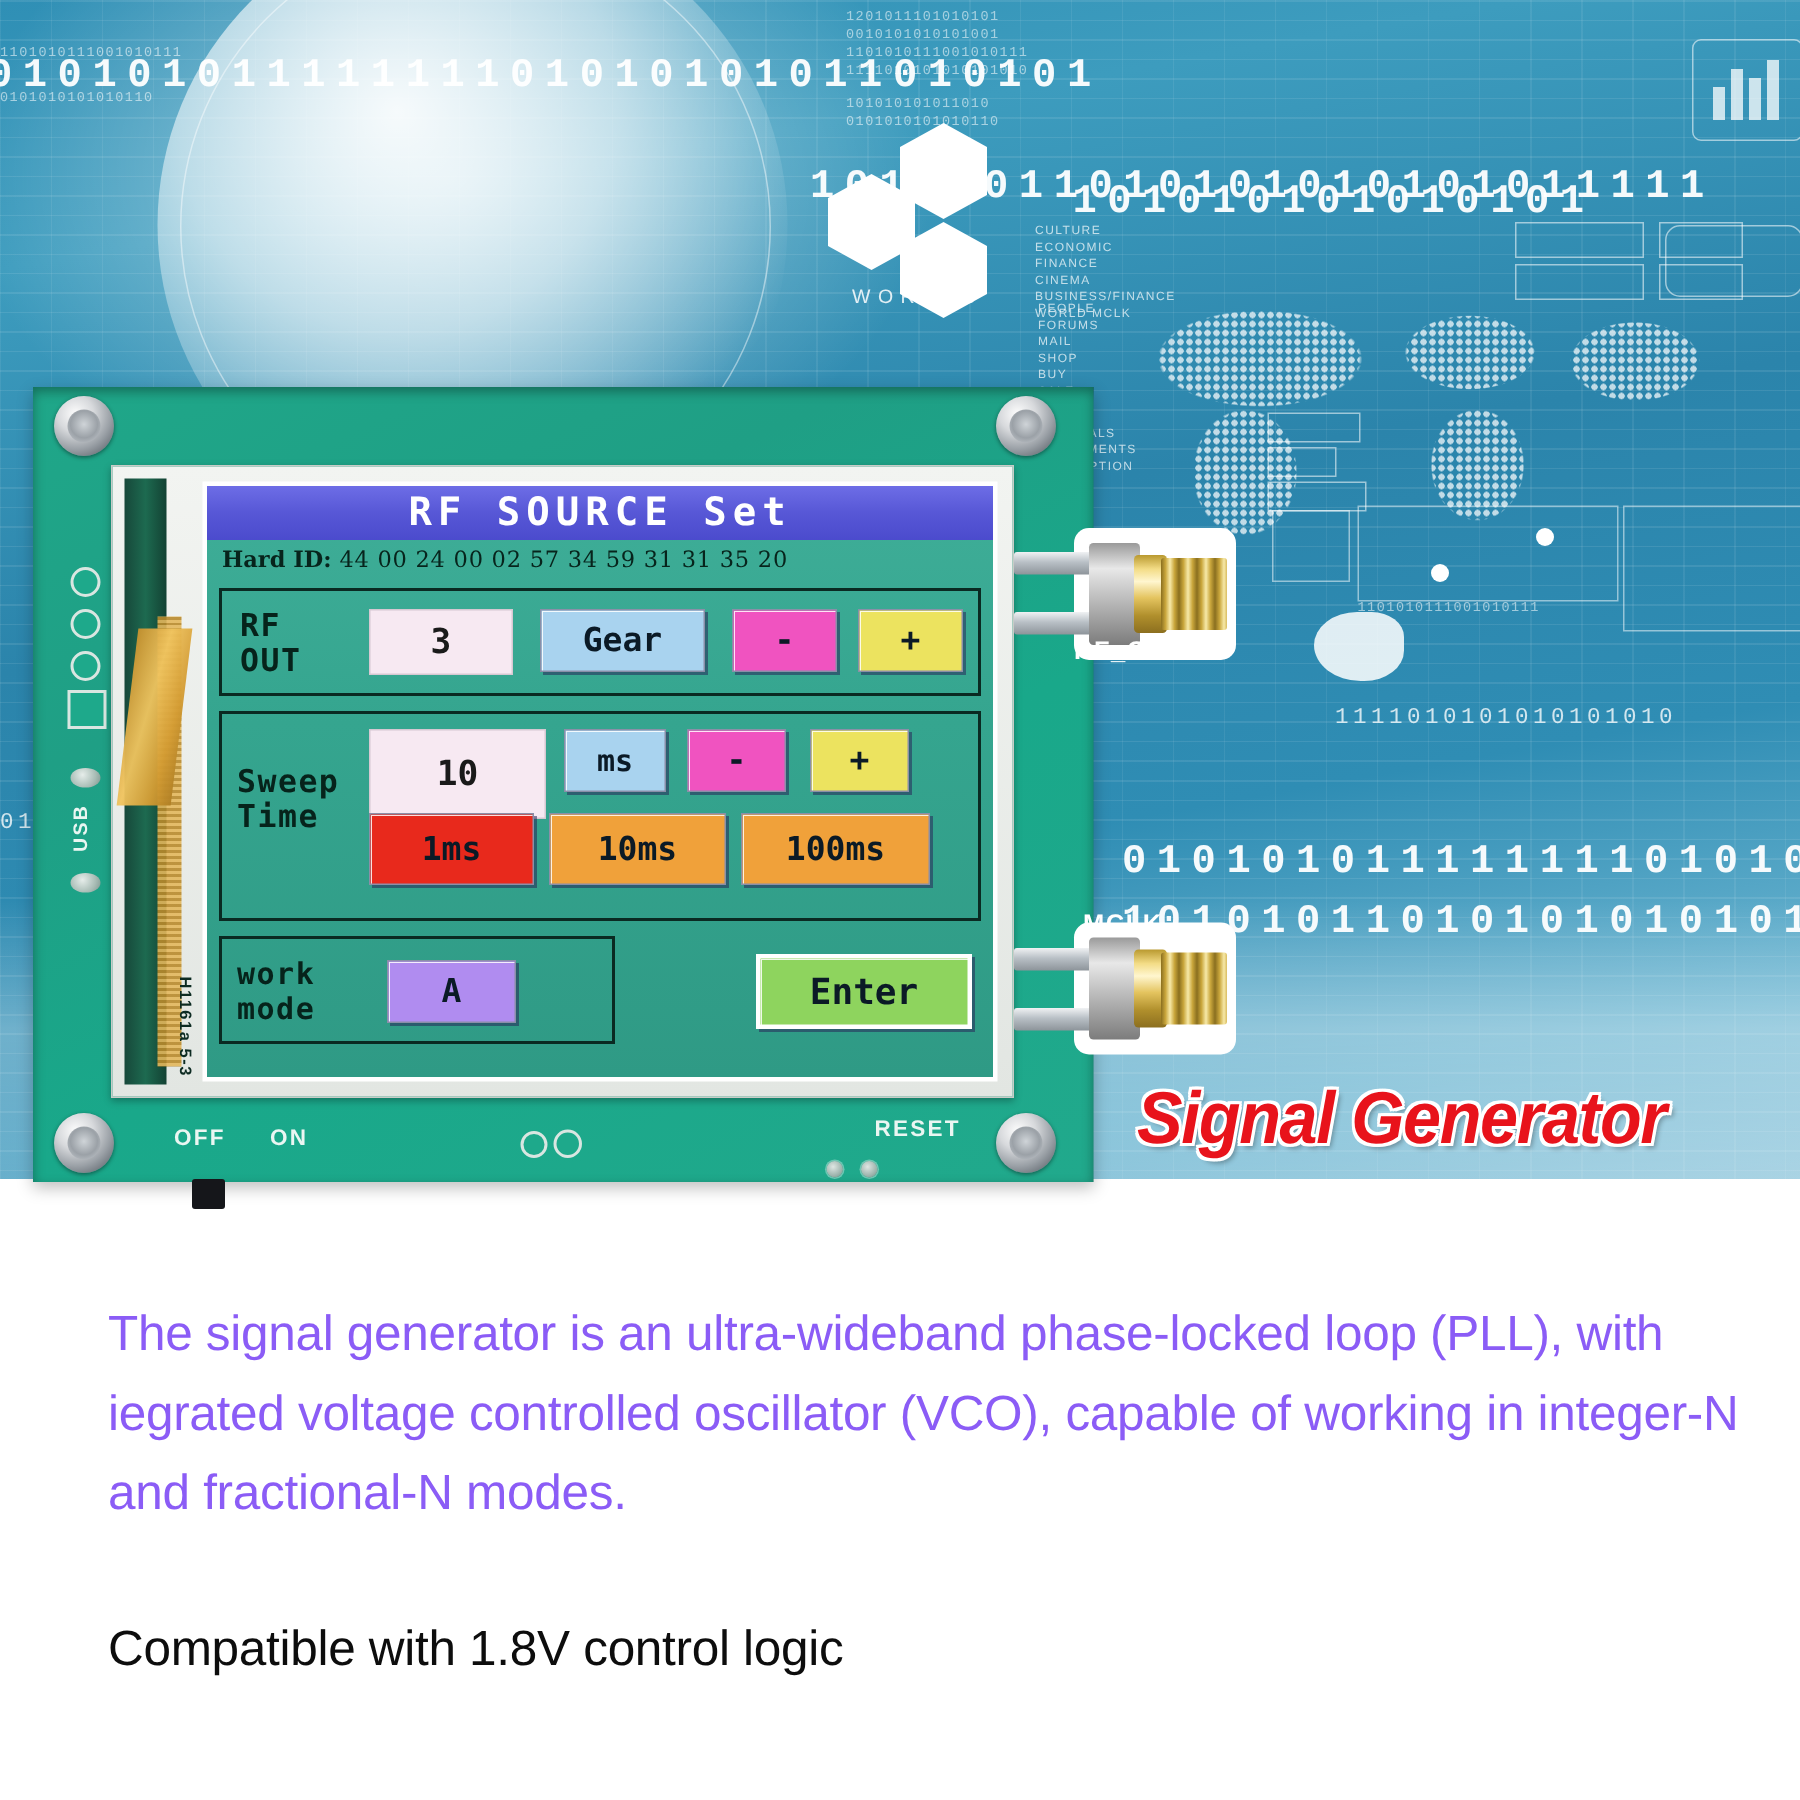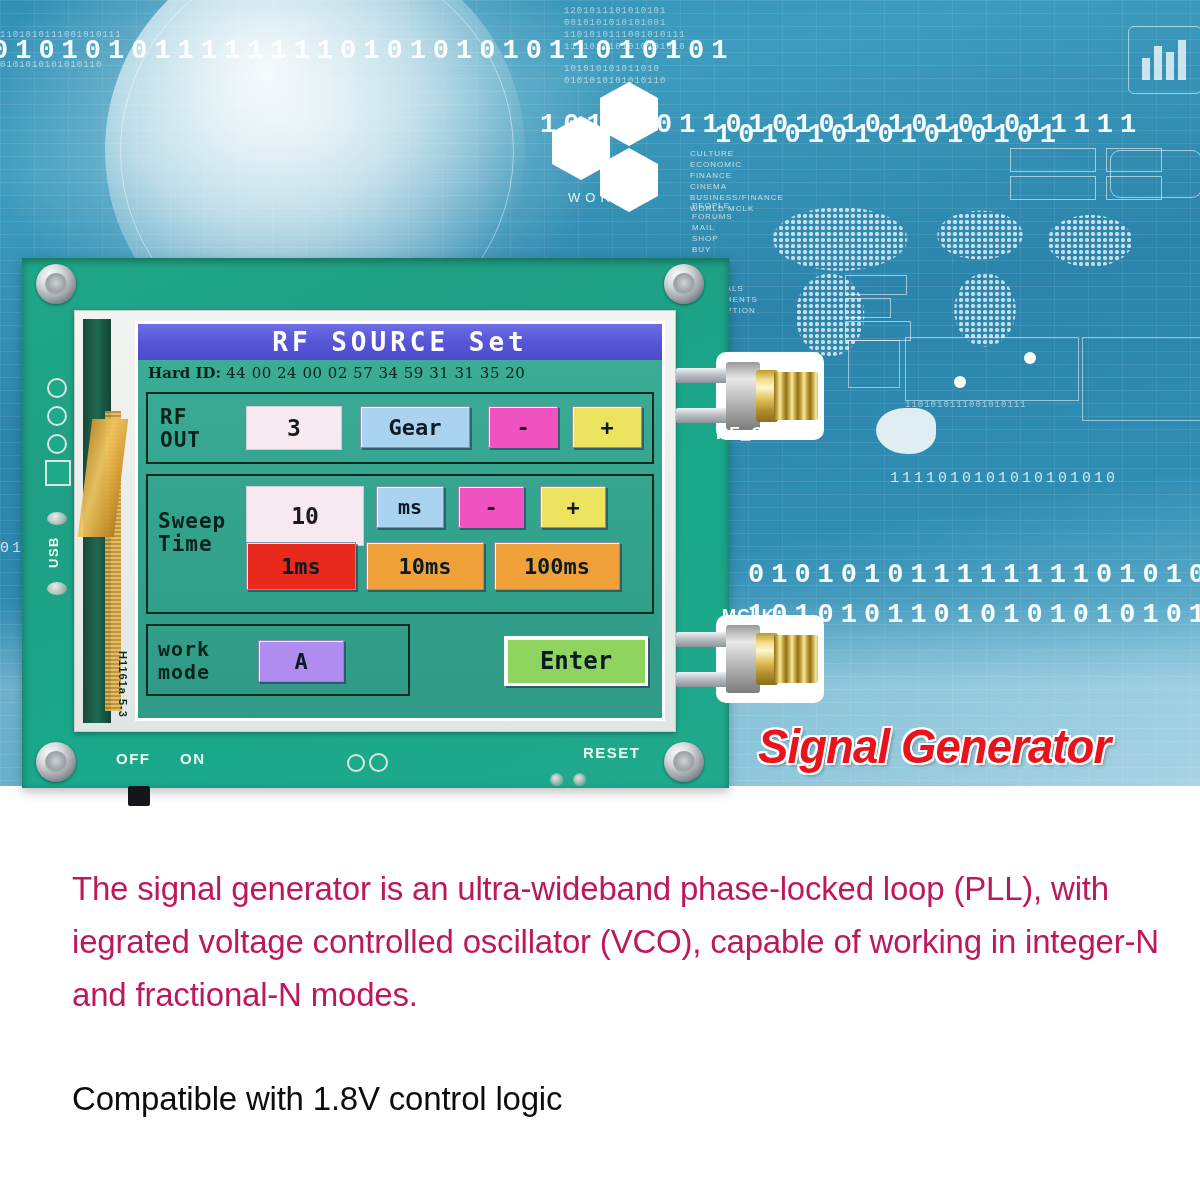--- a/index.html
+++ b/index.html
@@ -142,21 +142,21 @@
   
   .wordmark{position:absolute;left:758px;top:718px;font-size:49px;font-weight:bold;font-style:italic;
       color:#e8131b;letter-spacing:-1px;font-family:"Liberation Sans",sans-serif;
       transform:scaleX(.93);transform-origin:left center;
       text-shadow:
         -2px -2px 0 #fff, 2px -2px 0 #fff, -2px 2px 0 #fff, 2px 2px 0 #fff,
         0 -2px 0 #fff, 0 2px 0 #fff, -2px 0 0 #fff, 2px 0 0 #fff,
         3px 3px 4px rgba(0,0,0,.30);}
 
   
-  .desc{position:absolute;left:72px;top:862px;width:1100px;color:#be185d;
+  .desc{position:absolute;left:72px;top:862px;width:1100px;color:#8b5cf6;
       font-family:"Liberation Sans",sans-serif;font-size:33px;line-height:53px;letter-spacing:-.2px;}
   .desc2{position:absolute;left:72px;top:1072px;width:1100px;color:#0d0d0d;
       font-family:"Liberation Sans",sans-serif;font-size:33px;line-height:53px;letter-spacing:-.2px;}
 </style>
 </head>
 <body>
 
 <div class="page">
 
   <div class="bg">

